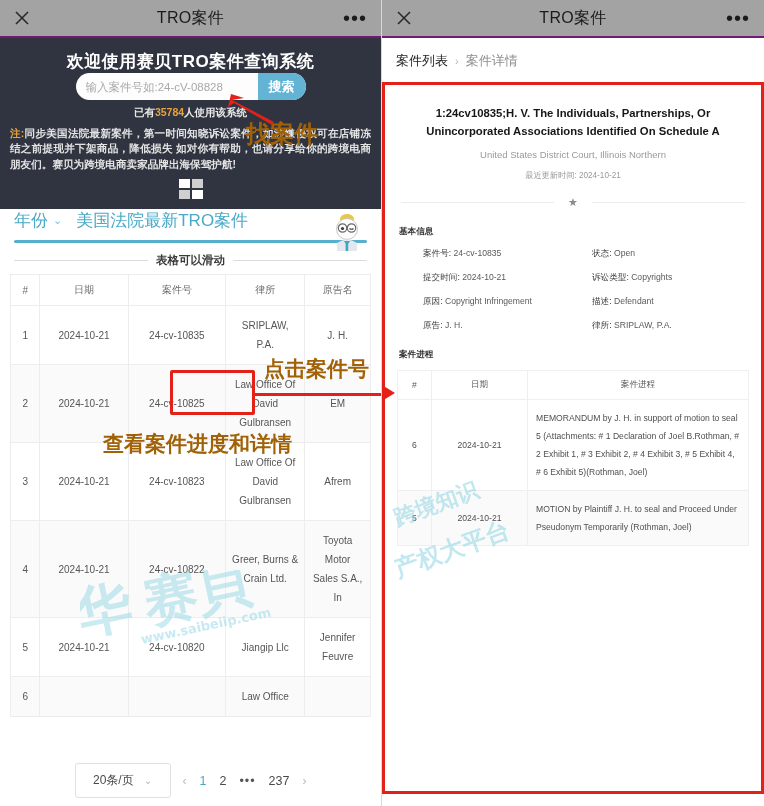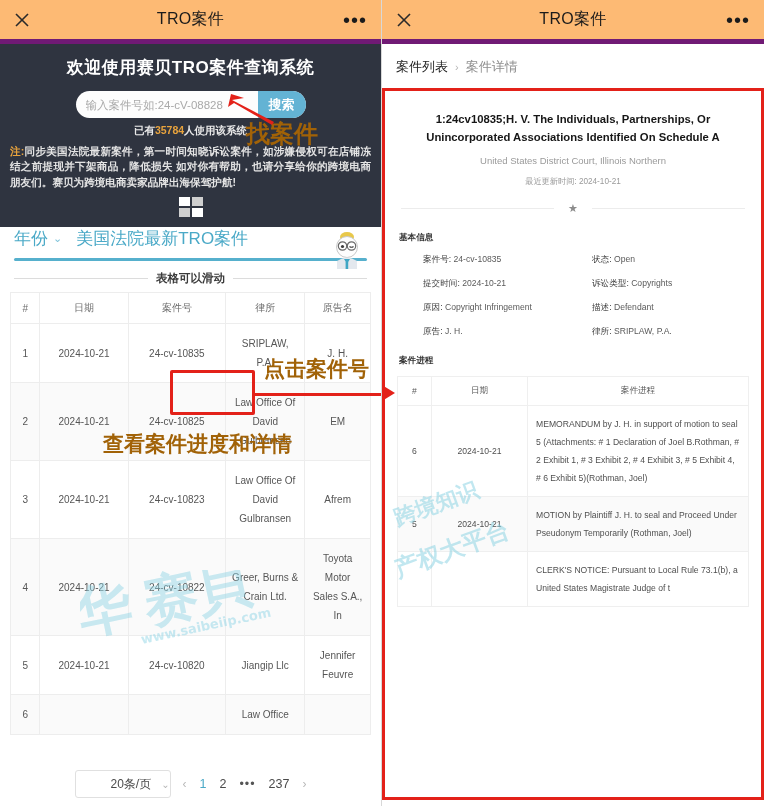--- a/index.html
+++ b/index.html
@@ -9,39 +9,39 @@
     background: #ffffff;
     overflow: hidden;
   }
   .stage { position: relative; width: 764px; height: 806px; display: flex; }
 
   .panel { position: relative; width: 382px; height: 806px; background: #fff; overflow: hidden; }
   .panel-left { border-right: 1px solid #d8d8d8; }
 
   
   .topbar {
-    height: 44px; background: #fdba74;
+    height: 38px; background: #a3a3a3;
     display: flex; align-items: center; justify-content: center;
-    position: relative; border-bottom: 5px solid #701a75;
+    position: relative; border-bottom: 2px solid #701a75;
   }
   .topbar-title { font-size: 16px; color: #1b1b1b; font-weight: 400; letter-spacing: .3px; }
   .topbar-close {
     position: absolute; left: 13px; top: 50%; transform: translateY(-50%);
     width: 18px; height: 18px; color: #2a2a2a;
   }
   .topbar-more {
     position: absolute; right: 14px; top: 50%; transform: translateY(-50%);
     font-size: 20px; letter-spacing: 1px; color: #1b1b1b; line-height: 10px;
   }
 
   
   .hero { background: #2f3440; padding: 12px 10px 10px; position: relative; }
   .hero-title {
     text-align: center; color: #fff; font-size: 17px; font-weight: 700;
-    letter-spacing: .5px; margin-bottom: 12px;
+    letter-spacing: .5px; 
   }
   .search-wrap {
     display: flex; align-items: center; width: 230px; margin: 0 auto;
     background: #fdfdfd; border-radius: 16px; height: 27px; overflow: hidden;
     position: relative;
     justify-content: space-between;
   }
   .search-input {
     flex: 1; border: 0; outline: none; background: transparent;
     font-size: 11.5px; color: #9a9a9a; padding: 0 10px;
@@ -98,22 +98,22 @@
   .case-link { color: #4aa9c7; }
   .c0 { width: 26px; } .c1 { width: 78px; } .c2 { width: 86px; } .c3 { width: 70px; } .c4 { width: 58px; }
 
   
   .pager {
     position: absolute; left: 0; right: 0; bottom: 8px;
     display: flex; align-items: center; justify-content: center; gap: 12px;
     background: #fff; padding-top: 6px;
   }
   .page-size {
-    border: 1px solid #e0e0e0; border-radius: 3px; height: 28px; min-width: 96px;
-    display: flex; align-items: center; justify-content: flex-end; gap: 10px;
+    border: 1px solid #e0e0e0; border-radius: 3px; height: 35px; min-width: 96px;
+    display: flex; align-items: center; justify-content: center; gap: 10px;
     font-size: 12px; color: #4a4a4a; cursor: pointer; background:#fff;
   }
   .page-size .chev2 { color: #b6b6b6; font-size: 10px; }
   .pages { display: flex; align-items: center; gap: 13px; font-size: 12.5px; color: #4a4a4a; }
   .pages .arrow { color: #b9b9b9; font-size: 12px; cursor: pointer; }
   .pages .pg { cursor: pointer; }
   .pages .pg.active { color: #4aa9c7; }
   .pages .dots { letter-spacing: 1px; color: #555; }
 
   
@@ -438,25 +438,20 @@
           <tr>
             <td class="td-c">6</td>
             <td class="td-c">2024-10-21</td>
             <td>MEMORANDUM by J. H. in support of motion to seal 5 (Attachments: # 1 Declaration of Joel B.Rothman, # 2 Exhibit 1, # 3 Exhibit 2, # 4 Exhibit 3, # 5 Exhibit 4, # 6 Exhibit 5)(Rothman, Joel)</td>
           </tr>
           <tr class="alt">
             <td class="td-c">5</td>
             <td class="td-c">2024-10-21</td>
             <td>MOTION by Plaintiff J. H. to seal and Proceed Under Pseudonym Temporarily (Rothman, Joel)</td>
           </tr>
-          <tr>
-            <td class="td-c"></td>
-            <td class="td-c"></td>
-            <td>CLERK'S NOTICE: Pursuant to Local Rule 73.1(b), a United States Magistrate Judge of t</td>
-          </tr>
         </tbody>
       </table>
     </div>
 
     <div class="wm" style="left:8px; top:505px;">
       <div class="wm-text" style="font-size:22px;">跨境知识</div>
       <div class="wm-text" style="font-size:24px; margin-top:20px;">产权大平台</div>
     </div>
 
     <div class="anno arrowhead" style="left:0px; top:385px;"></div>

